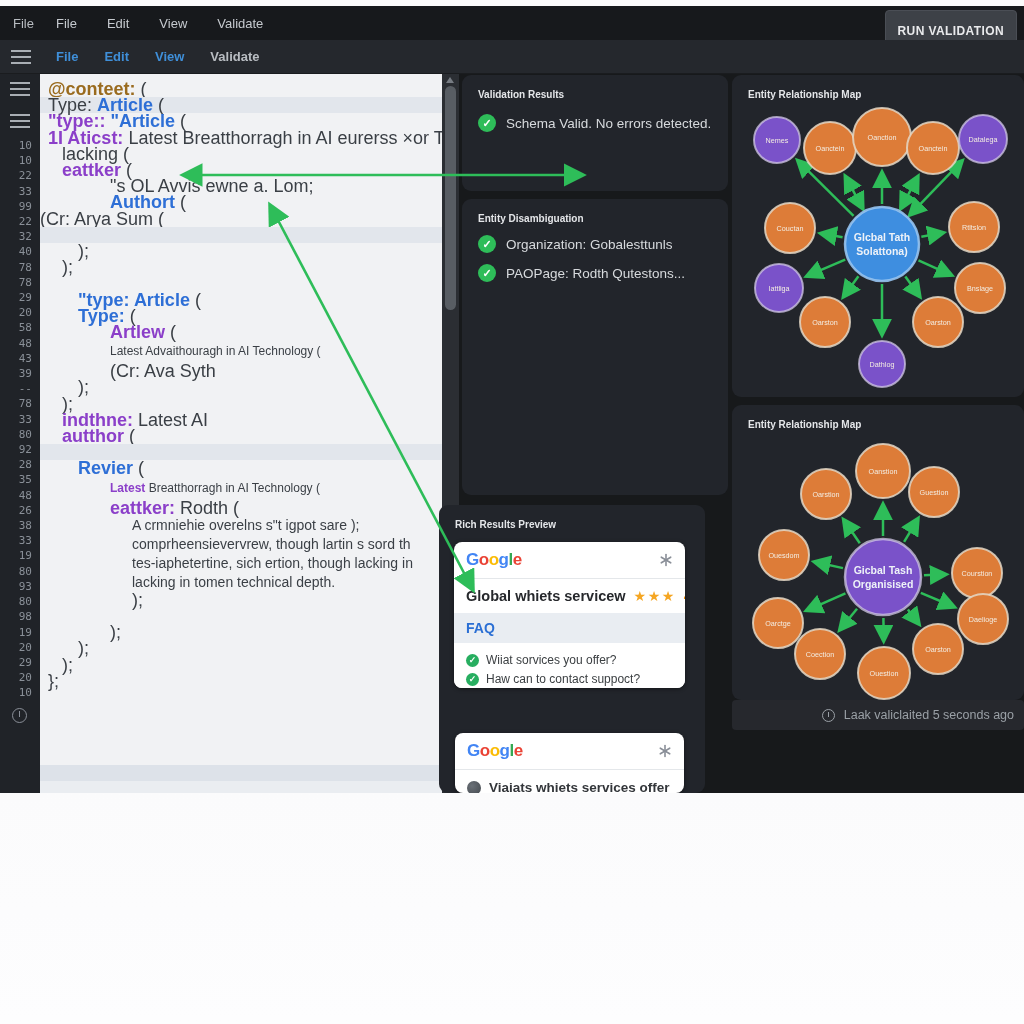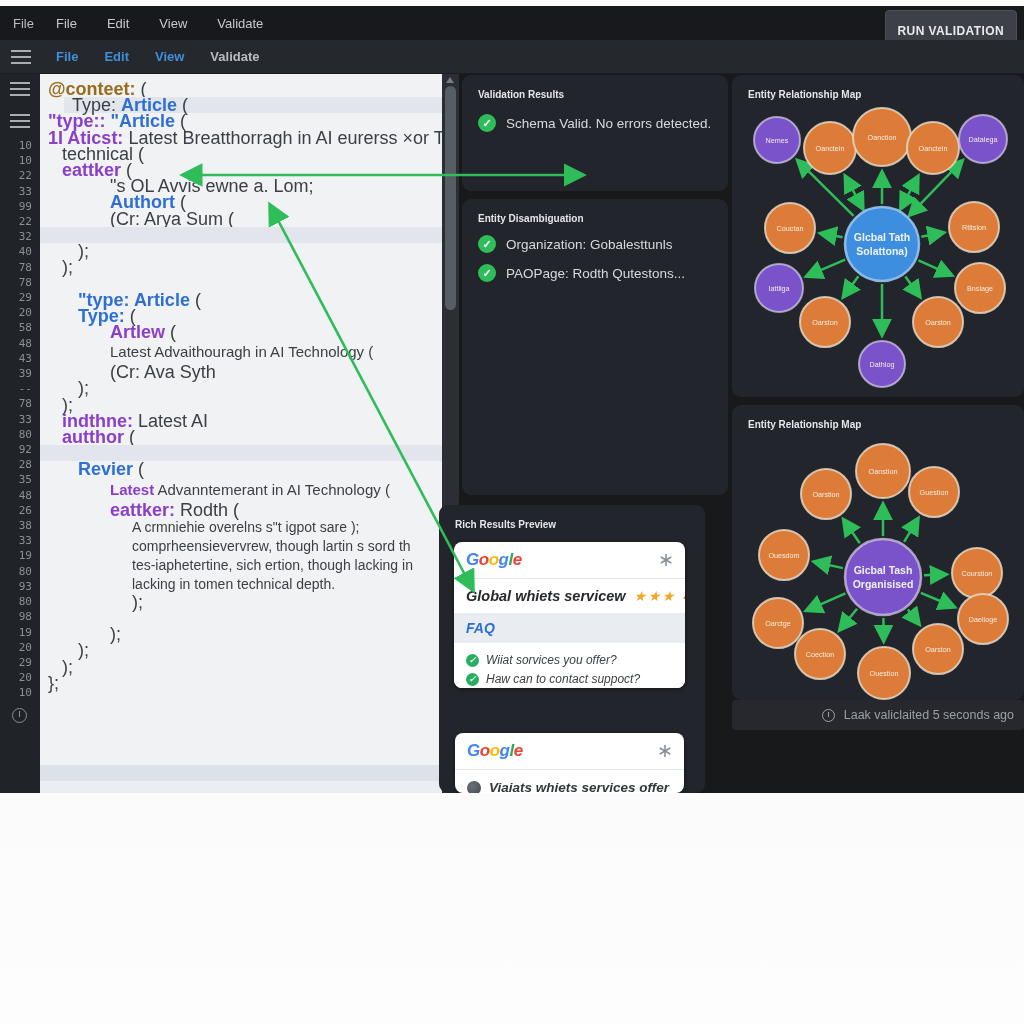--- a/index.html
+++ b/index.html
@@ -35,21 +35,21 @@
   .rail-burger2{position:absolute;left:10px;top:46px;}
   .gutter{position:absolute;left:0;top:64px;width:32px;text-align:right;}
   .gutter-num{color:#8a9098;font-size:11px;line-height:15.2px;font-family:"DejaVu Sans Mono",monospace;}
   .clock-btn{position:absolute;left:12px;top:634px;width:15px;height:15px;border:1.6px solid #8a8f98;border-radius:50%;}
   .clock-btn::after{content:"";position:absolute;left:5.6px;top:1.5px;width:1.6px;height:6px;background:#8a8f98;}
 
   
   .editor{position:absolute;left:40px;top:0;width:402px;height:719px;background:#f1f2f4;overflow:hidden;}
   .code{position:relative;padding-top:7px;}
   .code-line{position:relative;min-height:16.2px;line-height:16.2px;font-size:18px;font-family:"DejaVu Sans",sans-serif;color:#3a3f45;white-space:nowrap;}
-  .code-line.big{min-height:23px;line-height:23px;font-size:15px;}
+  .code-line.big{min-height:23px;line-height:23px;font-size:12px;}
   .code-line.para{min-height:19px;line-height:19px;font-size:14px;}
   .code-line.hl{background:#e2e6ec;}
   .c-plain{color:#3a3f45;}
   .c-purple{color:#8b3fc9;font-weight:600;}
   .c-blue{color:#2e6fd6;font-weight:600;}
   .c-olive{color:#9a6b1e;font-weight:600;}
   .editor-band1{position:absolute;left:0;width:402px;top:691px;height:16px;background:#dde2e9;}
   .editor-band2{position:absolute;left:0;width:402px;top:707px;height:12px;background:#eaedf1;}
 
   
@@ -59,21 +59,21 @@
 
   
   .card{position:absolute;background:#22252b;border-radius:9px;}
   .card h2{margin:0;padding:14px 20px 0 16px;font-size:10px;font-weight:700;color:#e4e6e9;}
   .check-row{display:flex;align-items:center;gap:10px;padding:0 16px;margin-top:14px;}
   .check-circle{flex:0 0 auto;width:18px;height:18px;border-radius:50%;background:#2ebd59;color:#fff;font-size:11px;font-weight:700;display:flex;align-items:center;justify-content:center;}
   .check-text{color:#d7dadd;font-size:13.5px;}
   #card-disamb .check-row{margin-top:11px;}
 
   
-  .gcard{position:absolute;background:#ffffff;border-radius:8px;box-shadow:0 1px 4px rgba(0,0,0,.45);overflow:hidden;font-style:italic;}
+  .gcard{position:absolute;background:#ffffff;border-radius:8px;box-shadow:0 1px 4px rgba(0,0,0,.45);overflow:hidden;}
   .gcard-head{display:flex;align-items:center;justify-content:space-between;padding:8px 12px;border-bottom:1px solid #e4e7ea;}
   .glogo{font-size:17px;font-weight:700;letter-spacing:-.5px;}
   .star-icon-svg{display:block;}
   .gtitle-row{display:flex;align-items:center;gap:8px;padding:9px 12px;}
   .gtitle{font-size:14.5px;font-weight:600;color:#26282c;white-space:nowrap;}
   .gstars{color:#F5A623;font-size:14px;letter-spacing:1.5px;}
   .grating{color:#F08A00;font-size:14px;font-weight:700;}
   .faq-band{background:#e9edf2;padding:6px 12px;}
   .faq-label{color:#2b6fd4;font-size:14px;font-weight:700;}
   .faq-rows{padding:5px 12px 8px 12px;background:#ffffff;}
@@ -165,44 +165,44 @@
           <div class="gutter-num">29</div>
           <div class="gutter-num">20</div>
           <div class="gutter-num">10</div>
         </div>
       <span class="clock-btn"></span>
     </div>
 
     <div class="editor">
       <div class="code" id="code">
           <div class="code-line" style="padding-left: 8px;"><span class="c-olive">@conteet:</span><span class="c-plain"> (</span></div>
-          <div class="code-line hl" style="padding-left: 8px; margin-left: 24px;"><span class="c-plain">Type: </span><span class="c-blue">Article</span><span class="c-plain"> (</span></div>
+          <div class="code-line hl" style="padding-left: 8px;"><span class="c-plain">Type: </span><span class="c-blue">Article</span><span class="c-plain"> (</span></div>
           <div class="code-line" style="padding-left: 8px;"><span class="c-purple">"type:: </span><span class="c-blue">"Article</span><span class="c-plain"> (</span></div>
           <div class="code-line" style="padding-left: 8px;"><span class="c-purple">1I  </span><span class="c-purple">Aticst:</span><span class="c-plain"> Latest Breatthorragh in AI eurerss ×or Tecclheled);</span></div>
-          <div class="code-line" style="padding-left: 22px;"><span class="c-plain">technical (</span></div>
+          <div class="code-line" style="padding-left: 22px;"><span class="c-plain">lacking (</span></div>
           <div class="code-line" style="padding-left: 22px;"><span class="c-purple">eattker</span><span class="c-plain"> (</span></div>
           <div class="code-line" style="padding-left: 70px;"><span class="c-plain">"s OL Avvis ewne a. Lom;</span></div>
           <div class="code-line" style="padding-left: 70px;"><span class="c-blue">Authort</span><span class="c-plain"> (</span></div>
-          <div class="code-line" style="padding-left: 70px;"><span class="c-plain">(Cr: Arya Sum (</span></div>
+          <div class="code-line" style=""><span class="c-plain">(Cr: Arya Sum (</span></div>
           <div class="code-line hl" style="padding-left: 8px;"></div>
           <div class="code-line" style="padding-left: 38px;"><span class="c-plain">);</span></div>
           <div class="code-line" style="padding-left: 22px;"><span class="c-plain">);</span></div>
           <div class="code-line" style="padding-left: 8px;"></div>
           <div class="code-line" style="padding-left: 38px;"><span class="c-blue">"type: </span><span class="c-blue">Article</span><span class="c-plain"> (</span></div>
           <div class="code-line" style="padding-left: 38px;"><span class="c-blue">Type:</span><span class="c-plain"> (</span></div>
           <div class="code-line" style="padding-left: 70px;"><span class="c-purple">Artlew</span><span class="c-plain"> (</span></div>
           <div class="code-line big" style="padding-left: 70px;"><span class="c-plain">Latest Advaithouragh in AI Technology (</span></div>
           <div class="code-line" style="padding-left: 70px;"><span class="c-plain">(Cr: Ava Syth</span></div>
           <div class="code-line" style="padding-left: 38px;"><span class="c-plain">);</span></div>
           <div class="code-line" style="padding-left: 22px;"><span class="c-plain">);</span></div>
           <div class="code-line" style="padding-left: 22px;"><span class="c-purple">indthne:</span><span class="c-plain"> Latest AI</span></div>
           <div class="code-line" style="padding-left: 22px;"><span class="c-purple">autthor</span><span class="c-plain"> (</span></div>
           <div class="code-line hl" style="padding-left: 8px;"></div>
           <div class="code-line" style="padding-left: 38px;"><span class="c-blue">Revier</span><span class="c-plain"> (</span></div>
-          <div class="code-line big" style="padding-left: 70px;"><span class="c-purple">Latest</span><span class="c-plain"> Advanntemerant in AI Technology (</span></div>
+          <div class="code-line big" style="padding-left: 70px;"><span class="c-purple">Latest</span><span class="c-plain"> Breatthorragh in AI Technology (</span></div>
           <div class="code-line" style="padding-left: 70px;"><span class="c-purple">eattker:</span><span class="c-plain"> Rodth (</span></div>
           <div class="code-line para" style="padding-left: 92px;"><span class="c-plain">A crmniehie overelns s"t igpot sare );</span></div>
           <div class="code-line para" style="padding-left: 92px;"><span class="c-plain">comprheensievervrew, though lartin s sord th</span></div>
           <div class="code-line para" style="padding-left: 92px;"><span class="c-plain">tes-iaphetertine, sich ertion, though lacking in</span></div>
           <div class="code-line para" style="padding-left: 92px;"><span class="c-plain">lacking in tomen technical depth.</span></div>
           <div class="code-line" style="padding-left: 92px;"><span class="c-plain">);</span></div>
           <div class="code-line" style="padding-left: 8px;"></div>
           <div class="code-line" style="padding-left: 70px;"><span class="c-plain">);</span></div>
           <div class="code-line" style="padding-left: 38px;"><span class="c-plain">);</span></div>
           <div class="code-line" style="padding-left: 22px;"><span class="c-plain">);</span></div>

